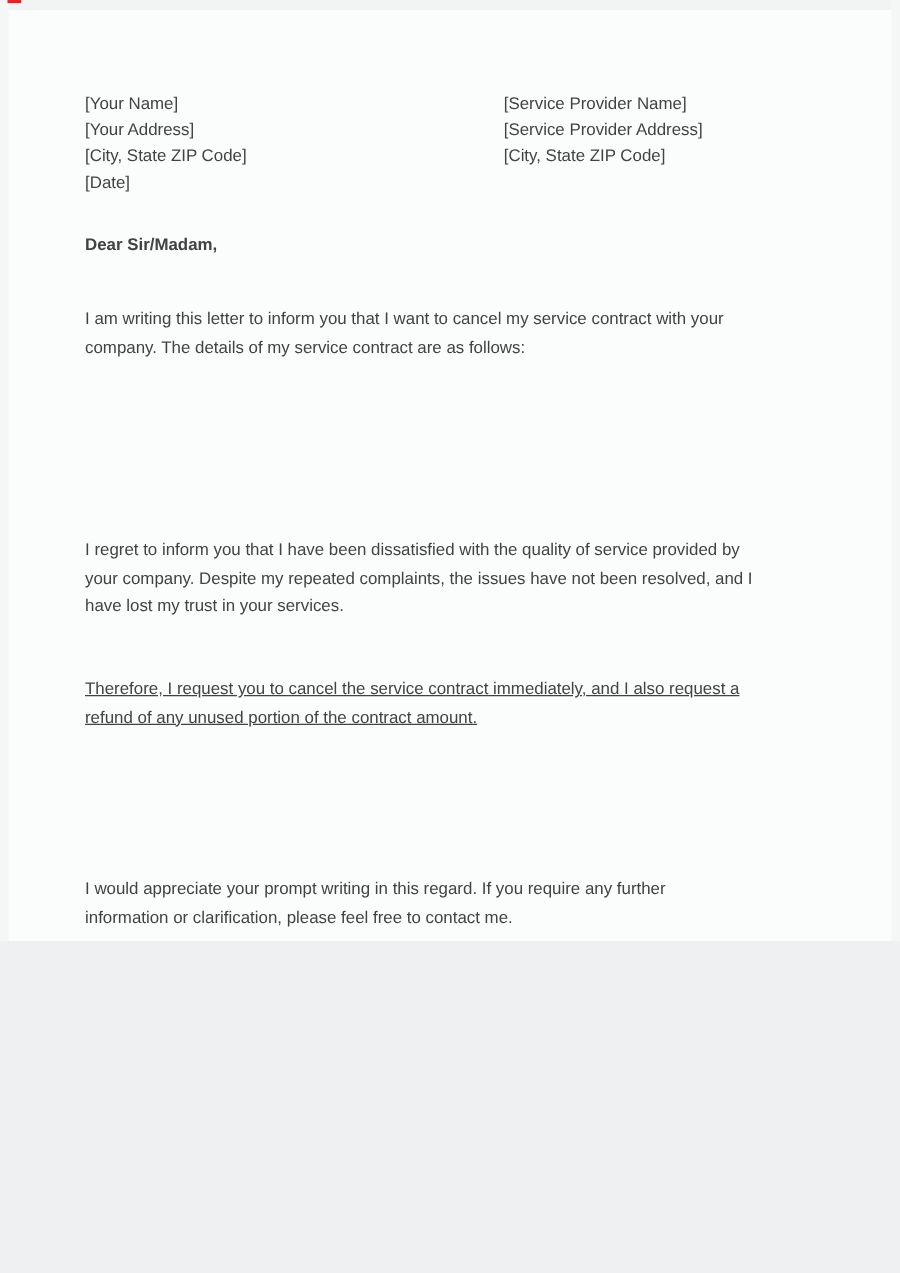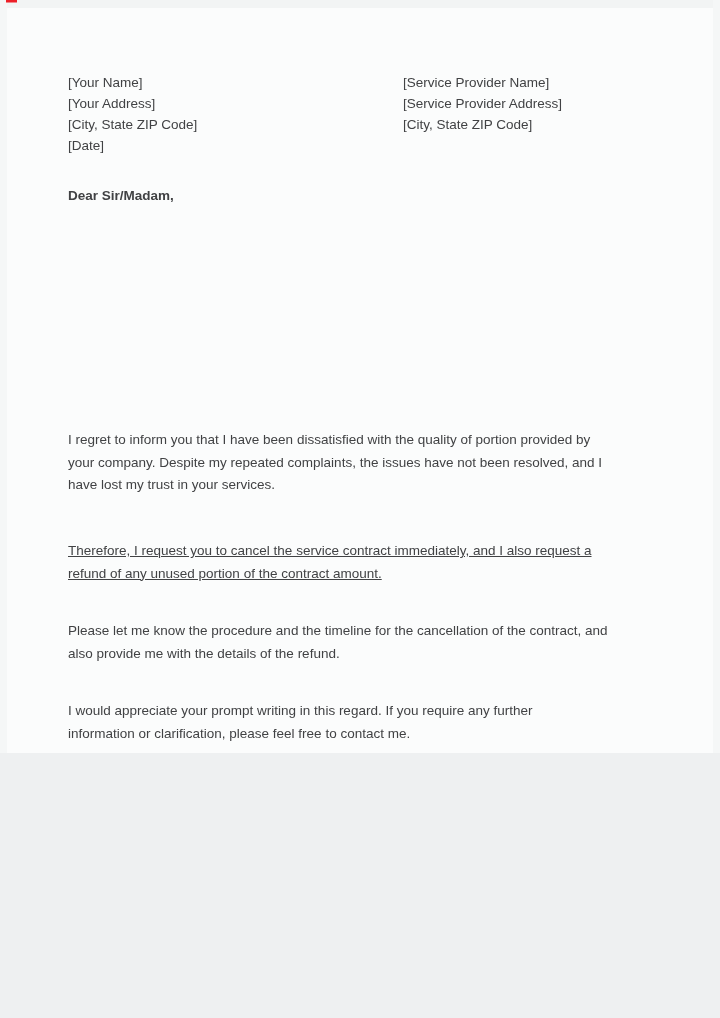--- a/index.html
+++ b/index.html
@@ -42,38 +42,36 @@
 
     <div class="blk addr" style="top:72px;left:363px;margin-left:40px;">
       <div>[Service Provider Name]</div>
       <div>[Service Provider Address]</div>
       <div>[City, State ZIP Code]</div>
     </div>
 
     <div class="blk" style="top:185px;left:68px;font-weight:bold;">Dear Sir/Madam,</div>
 
     <div class="para" style="top:244px;left:68px;">
+      <div class="pline">I am writing this letter to inform you that I want to cancel my service contract with your</div>
+      <div class="pline">company. The details of my service contract are as follows:</div>
     </div>
 
 
     <div class="para" style="top:429px;left:68px;">
-      <div class="pline">I regret to inform you that I have been dissatisfied with the quality of portion provided by</div>
+      <div class="pline">I regret to inform you that I have been dissatisfied with the quality of service provided by</div>
       <div class="pline">your company. Despite my repeated complaints, the issues have not been resolved, and I</div>
       <div class="pline">have lost my trust in your services.</div>
     </div>
 
     <div class="para" style="top:540px;left:68px;text-decoration:underline;">
       <div class="pline">Therefore, I request you to cancel the service contract immediately, and I also request a</div>
       <div class="pline">refund of any unused portion of the contract amount.</div>
     </div>
 
-    <div class="para" style="top:620px;left:68px;">
-      <div class="pline">Please let me know the procedure and the timeline for the cancellation of the contract, and</div>
-      <div class="pline">also provide me with the details of the refund.</div>
-    </div>
 
     <div class="para" style="top:700px;left:68px;">
       <div class="pline">I would appreciate your prompt writing in this regard. If you require any further</div>
       <div class="pline">information or clarification, please feel free to contact me.</div>
     </div>
 
     <div class="blk" style="top:840px;left:68px;">Sincerely,</div>
     <div class="blk" style="top:897px;left:68px;margin-left:14px;">[Your Signature]</div>
     <div class="blk" style="top:926px;left:68px;">[Your Name]</div>
 

